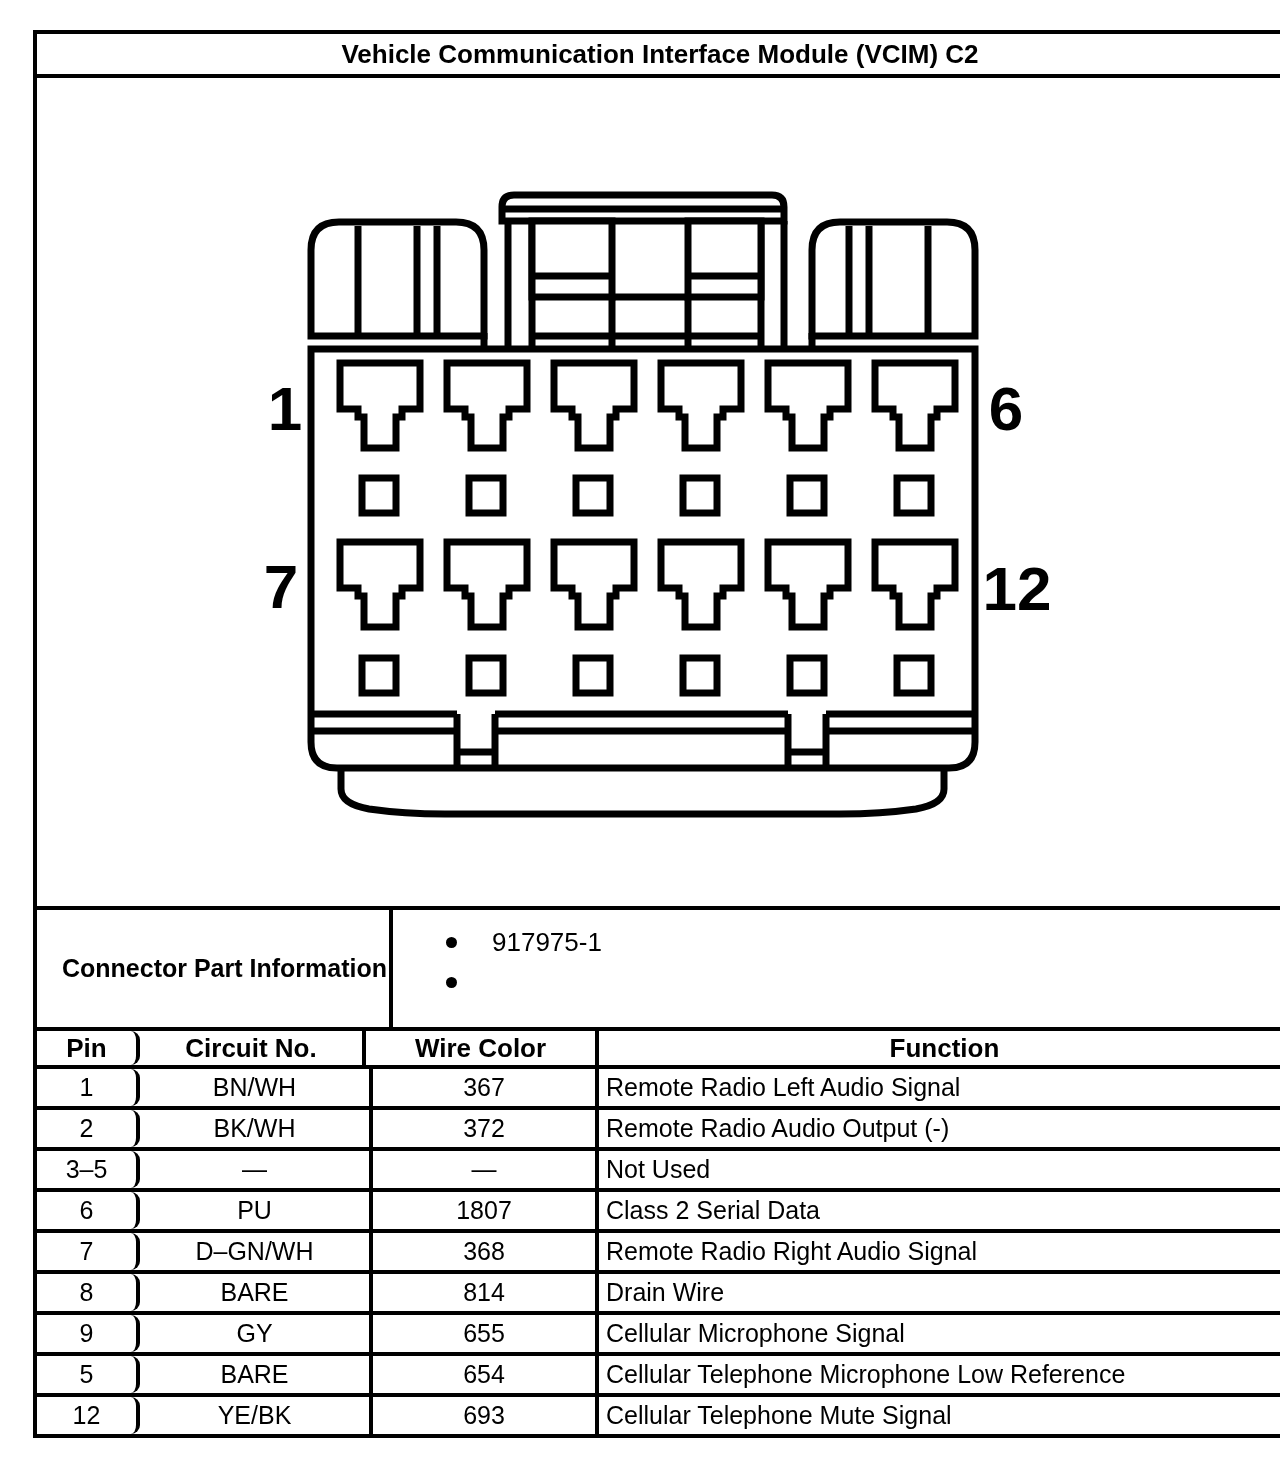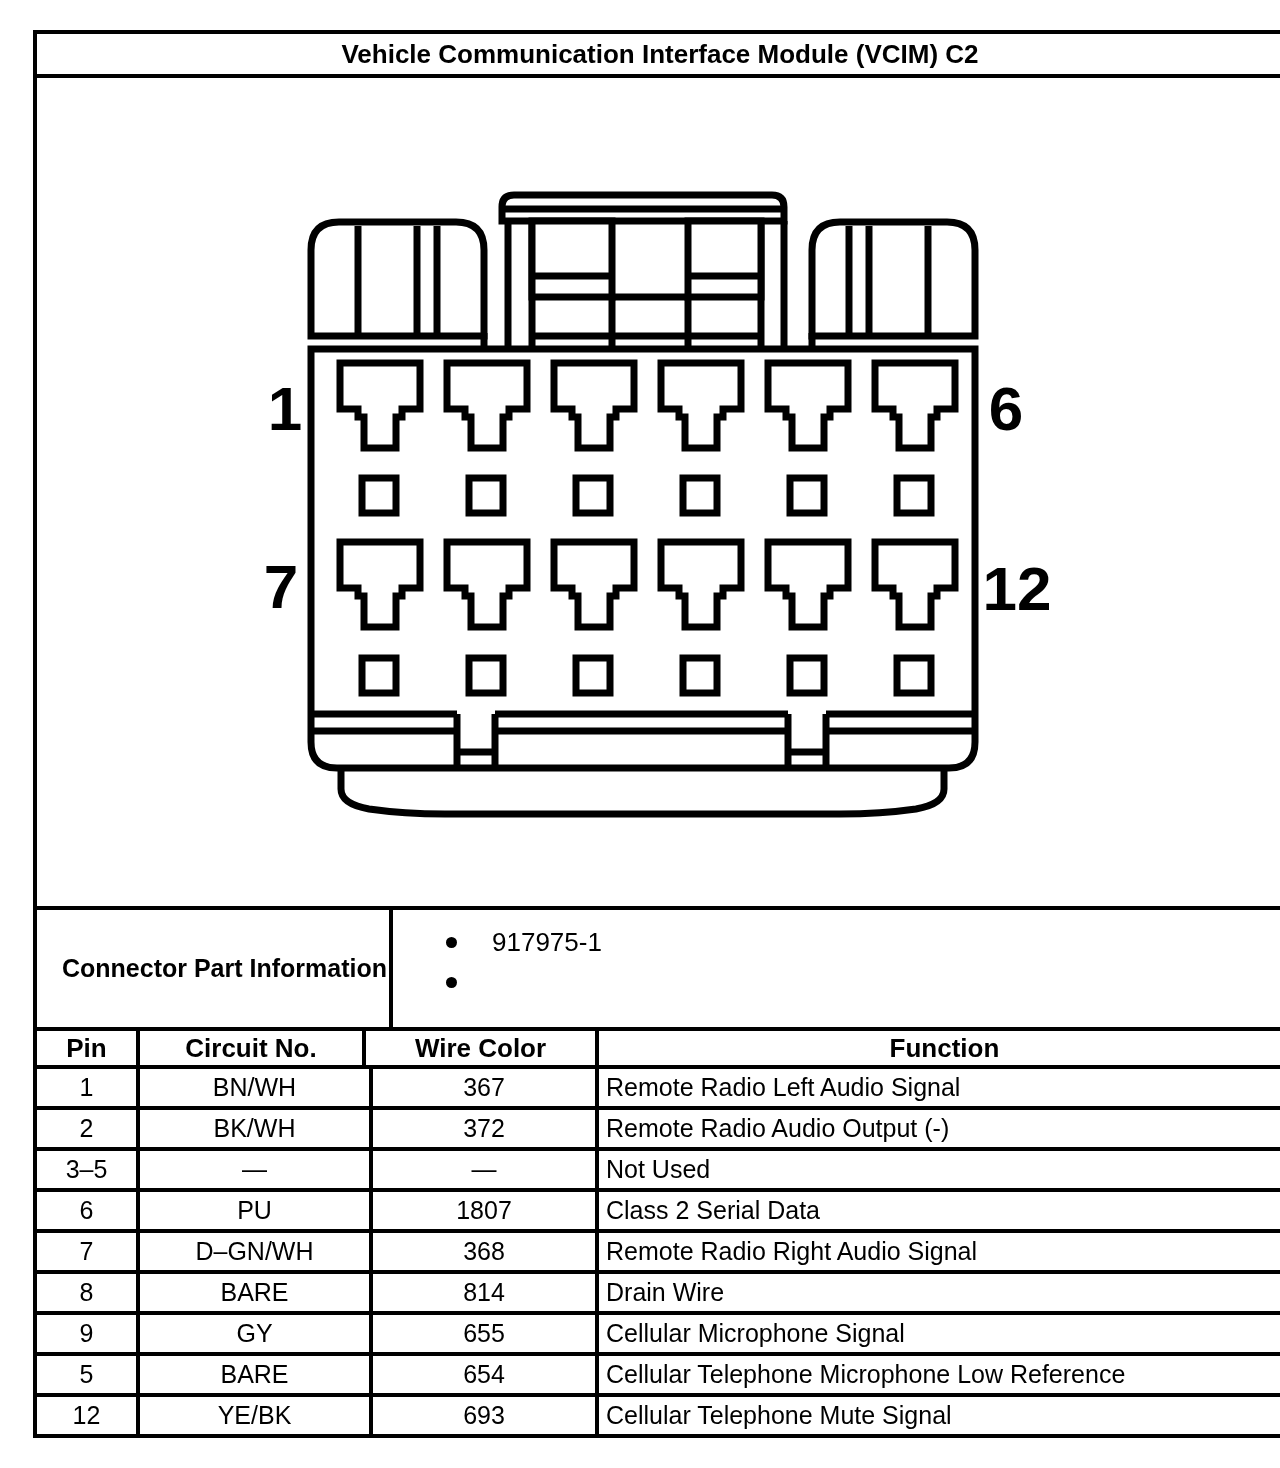--- a/index.html
+++ b/index.html
@@ -12,21 +12,21 @@
   .info-row { height:117px;padding-left:16px; }
   .info-label { width:340px; border-right:4px solid #000; display:flex; align-items:center; padding-left:5px; font-weight:bold; font-size:25px; box-sizing:border-box; }
   .info-label span { margin-left:2px; }
   .info-list { flex:1; padding-top:12px; }
   .bullet-item { display:flex; align-items:center; height:40px; font-size:26px; }
   .dot { width:11px; height:11px; border-radius:50%; background:#000; margin-left:53px; margin-right:35px; flex:none; }
   .header-row { height:34px; font-weight:bold; font-size:26px; }
   .data-row { height:37px; font-size:25px; }
   #rows .data-row:last-child { border-bottom:none; }
   .cell { display:flex; align-items:center; justify-content:center; box-sizing:border-box; }
-  .c-pin { width:103px; border-right:4px solid #000; }
+  .c-pin { width:103px; border-right:4px solid #000;border-radius:9px; }
   .c-wire { width:233px; border-right:4px solid #000; }
   .c-circuit { width:226px; border-right:4px solid #000; }
   .c-func { flex:1; justify-content:flex-start; padding-left:7px; }
   text.pinnum { font-family:"Liberation Sans", sans-serif; font-size:62px; font-weight:bold; fill:#000; }
 </style>
 </head>
 <body>
 
 <div class="doc">
 

